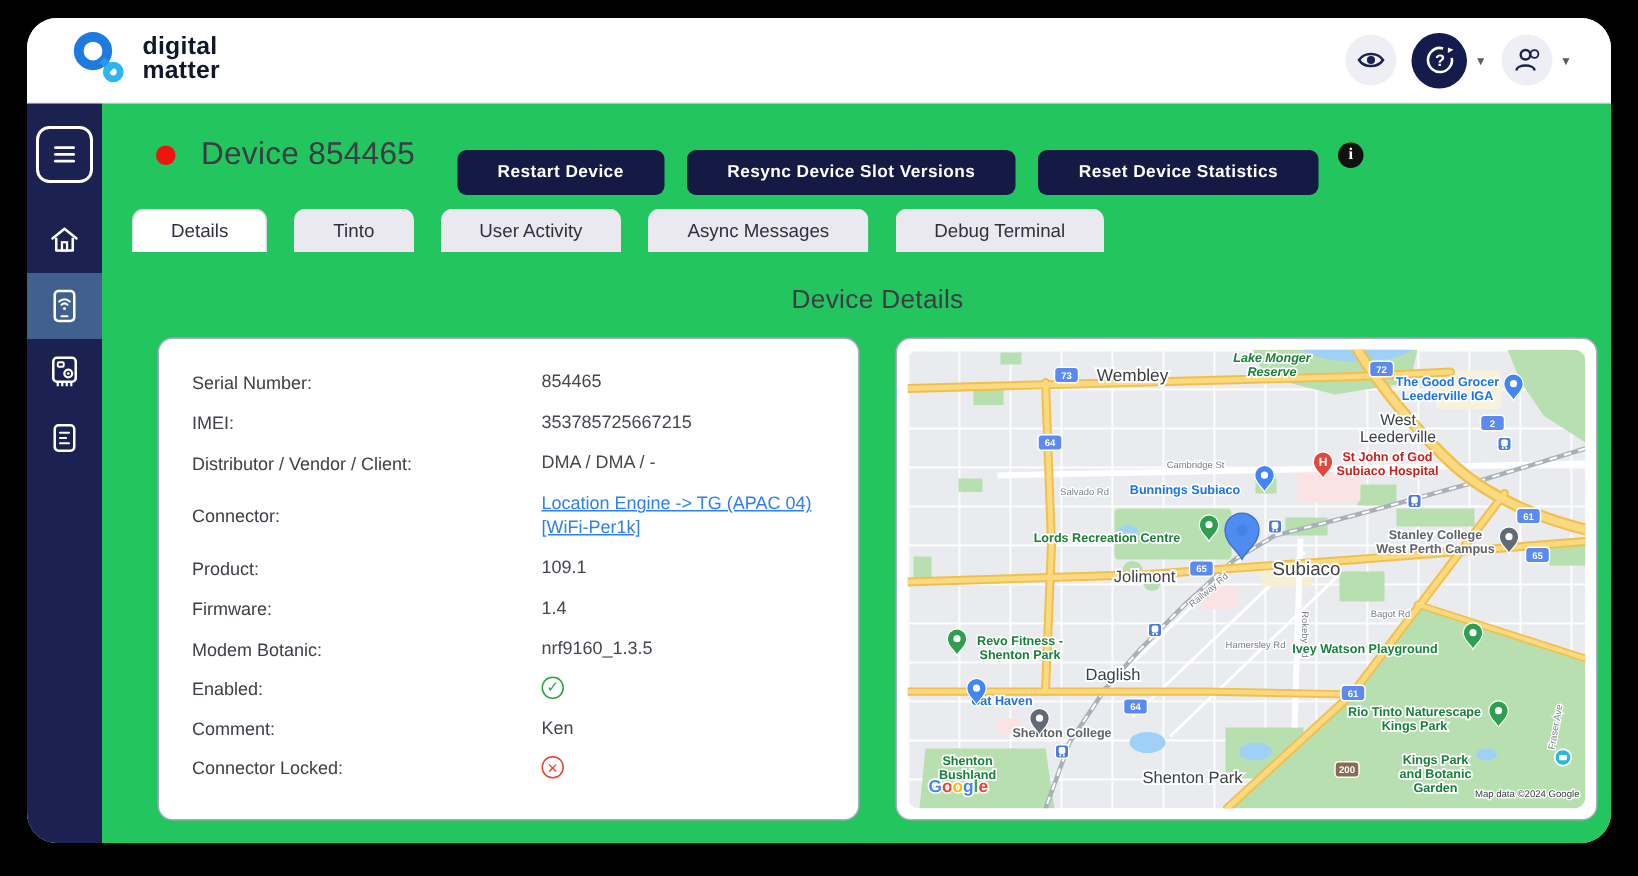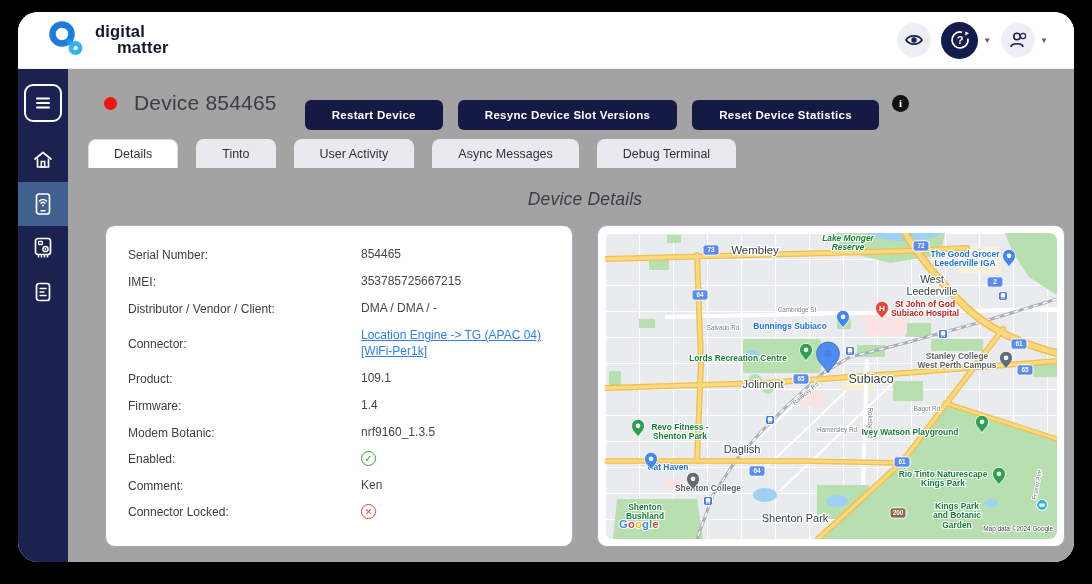--- a/index.html
+++ b/index.html
@@ -10,56 +10,56 @@
   .window{
     position:absolute;left:18px;top:12px;width:1056px;height:550px;
     background:#fff;border-radius:20px;overflow:hidden;
     box-shadow:0 2px 18px rgba(0,0,0,.6);
   }
   
   .header{height:56px;display:flex;align-items:center;justify-content:space-between;
     background:#fff;border-bottom:1px solid #eef0f4;}
   .logo{display:flex;align-items:center;margin-left:30px;gap:9px;}
   .logo-text{font-weight:bold;font-size:16.5px;line-height:.95;color:#0f172a;letter-spacing:.2px;}
-  .logo-text .l2{margin-left:22px;}
+  .logo-text .l2{margin-left:0;}
   .header-actions{display:flex;align-items:center;margin-right:26px;gap:10px;}
   .circle-btn{width:34px;height:34px;border-radius:50%;background:#edeff5;
     display:flex;align-items:center;justify-content:center;cursor:pointer;}
   .circle-btn.dark{width:37px;height:37px;background:#141b4d;}
   .caret{font-size:8px;color:#5b5b66;margin-left:1px;}
   .hdr-group{display:flex;align-items:center;gap:4px;}
   
   .app-body{display:flex;height:494px;}
   .sidebar{width:50px;background:#1b2150;display:flex;flex-direction:column;align-items:center;flex-shrink:0;}
   .sb-burger{width:34px;height:34px;border:2px solid #fff;border-radius:9px;margin-top:15px;
     display:flex;align-items:center;justify-content:center;cursor:pointer;}
   .sb-item{width:50px;height:44px;display:flex;align-items:center;justify-content:center;cursor:pointer;}
   .sb-item.first{margin-top:16px;}
   .sb-item.active{background:#40618f;}
-  .main{flex:1;background:#a3a3a3;overflow:hidden;}
+  .main{flex:1;background:#22c55e;overflow:hidden;}
   
   .title-row{display:flex;align-items:center;margin:16px 0 0 36px;height:36px;}
   .rec-dot{width:13px;height:13px;border-radius:50%;background:#f2120e;margin-right:17px;}
   .page-title{font-size:21px;color:#3c3c44;letter-spacing:.2px;}
   .btn-group{display:flex;align-items:center;gap:15px;margin-left:28px;}
   .navy-btn{background:#151a45;color:#fff;border:none;border-radius:6px;height:30px;
     padding:0 27px;font-size:11.5px;font-weight:bold;letter-spacing:.3px;cursor:pointer;
     font-family:"Liberation Sans",sans-serif;margin-top:24px;}
   .info-dot{width:17px;height:17px;border-radius:50%;background:#111;color:#fff;
     font-size:11px;font-weight:bold;display:flex;align-items:center;justify-content:center;
     margin-left:13px;font-family:"Liberation Serif",serif;cursor:pointer;}
   
   .tabs{display:flex;gap:18px;margin:18px 0 0 20px;}
   .tab{padding:7px 25px 6px;font-size:12.5px;color:#30303f;background:#e9e9ef;
     border:1px solid #e9e9ef;border-bottom:none;border-radius:8px 8px 0 0;cursor:pointer;}
   .tab.active{background:#fff;border:1px solid #d9d9e3;border-bottom:1px solid #fff;}
   
   .content-inner{margin-left:37px;width:960px;}
   .section-title{text-align:center;font-size:17.5px;color:#3c3c45;font-weight:500;
-    margin-top:21px;letter-spacing:.2px;font-style:italic;}
+    margin-top:21px;letter-spacing:.2px;}
   .cards{display:flex;gap:24px;margin-top:15px;}
   .card{border:1.4px solid #a8acc2;border-radius:10px;background:#fff;box-sizing:border-box;}
   .details-card{width:468px;height:322px;padding:15px 18px 10px 22px;}
   .map-card{width:468px;height:322px;padding:7px;}
   .d-row{display:flex;padding:5.4px 0;align-items:center;}
   .d-label{width:233px;font-size:12px;color:#3d3e46;flex-shrink:0;padding-top:1px;}
   .d-value{font-size:12px;color:#45464e;width:205px;line-height:1.35;}
   .d-value a{color:#2f80ed;text-decoration:underline;cursor:pointer;}
   .status-ico{width:15px;height:15px;border-radius:50%;display:flex;align-items:center;
     justify-content:center;font-size:10px;font-weight:bold;box-sizing:border-box;}

